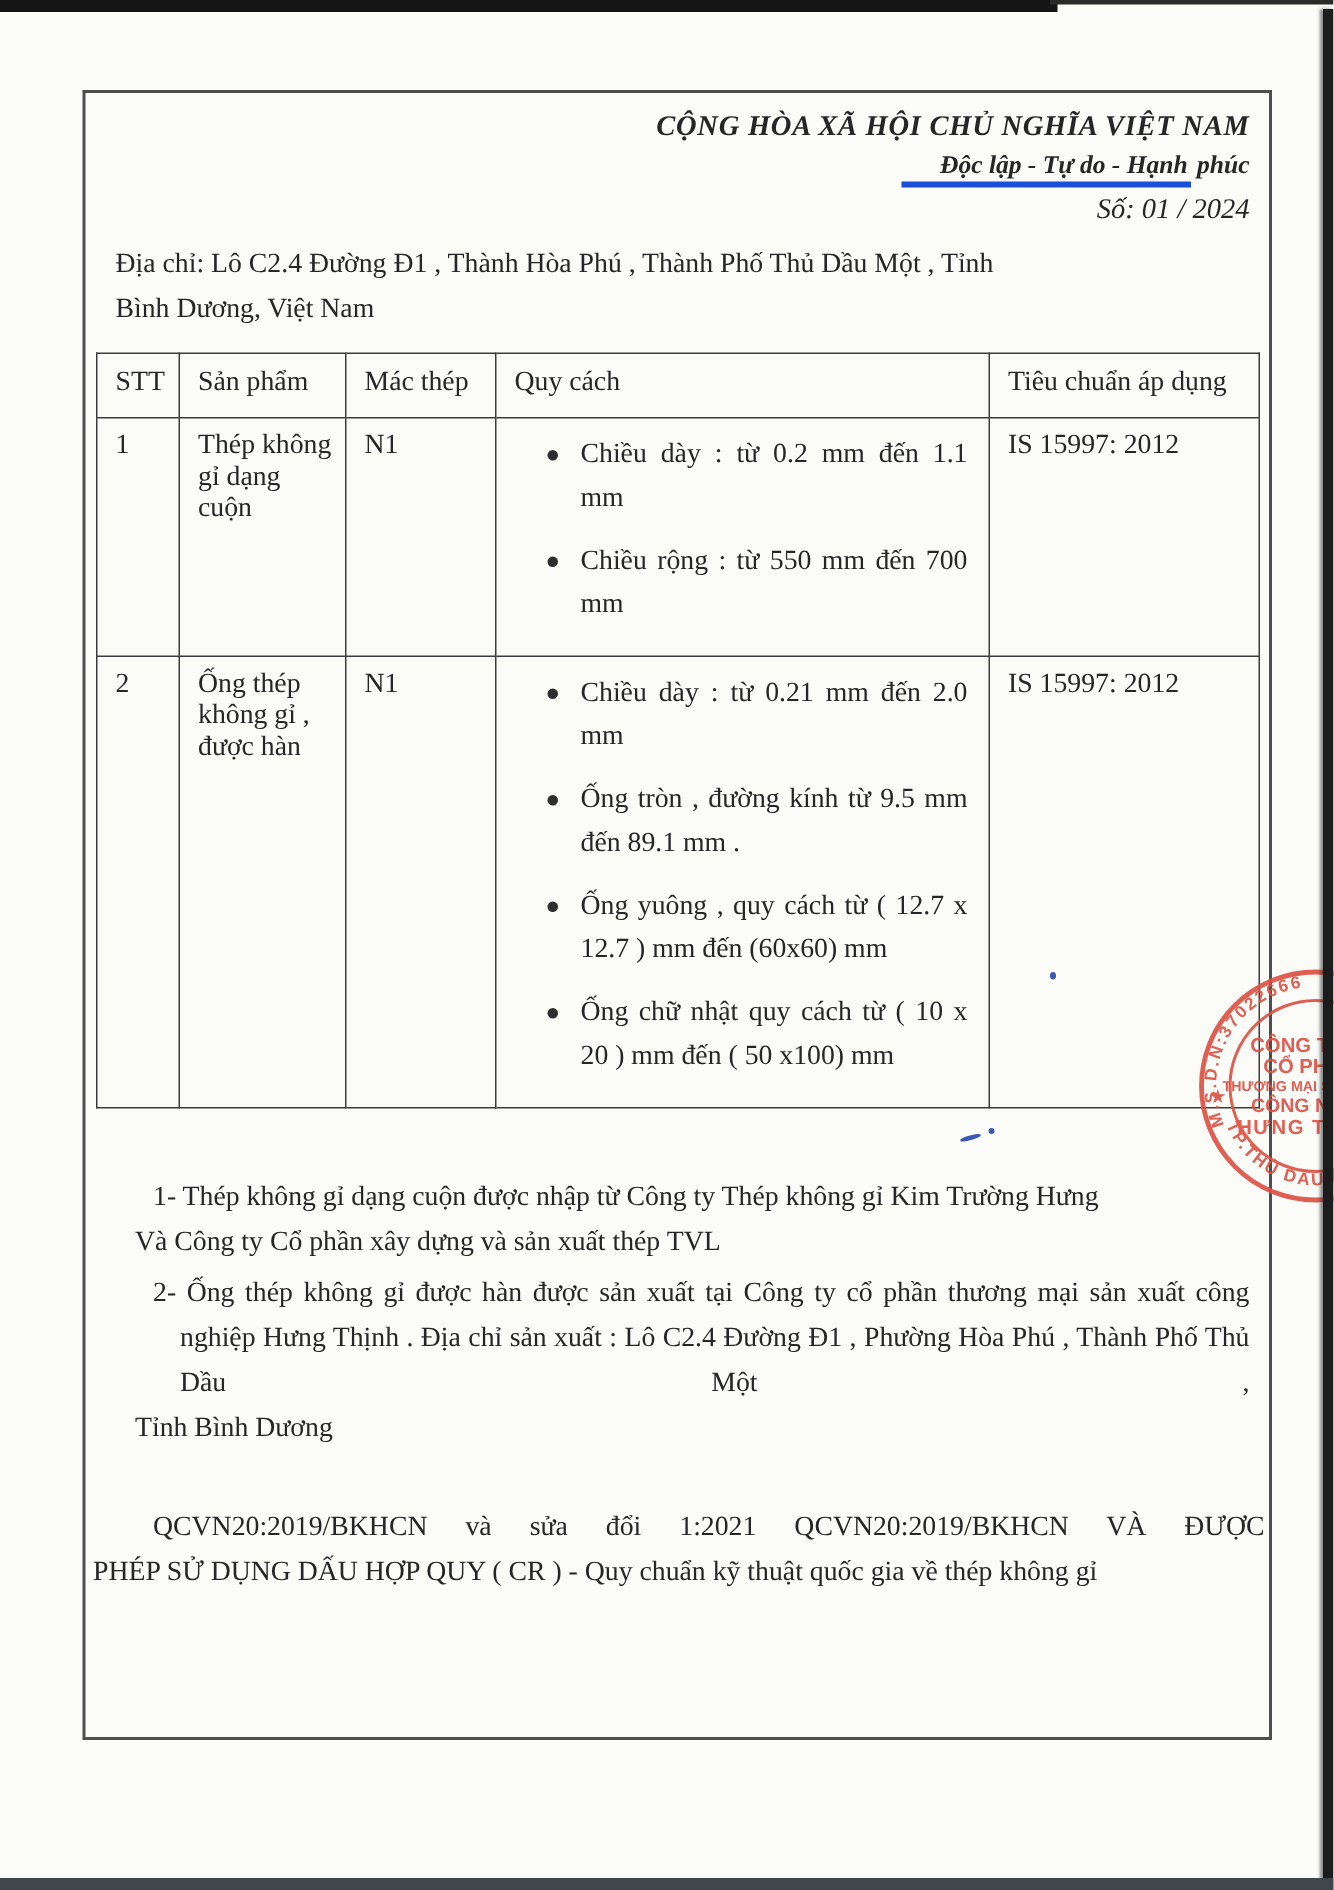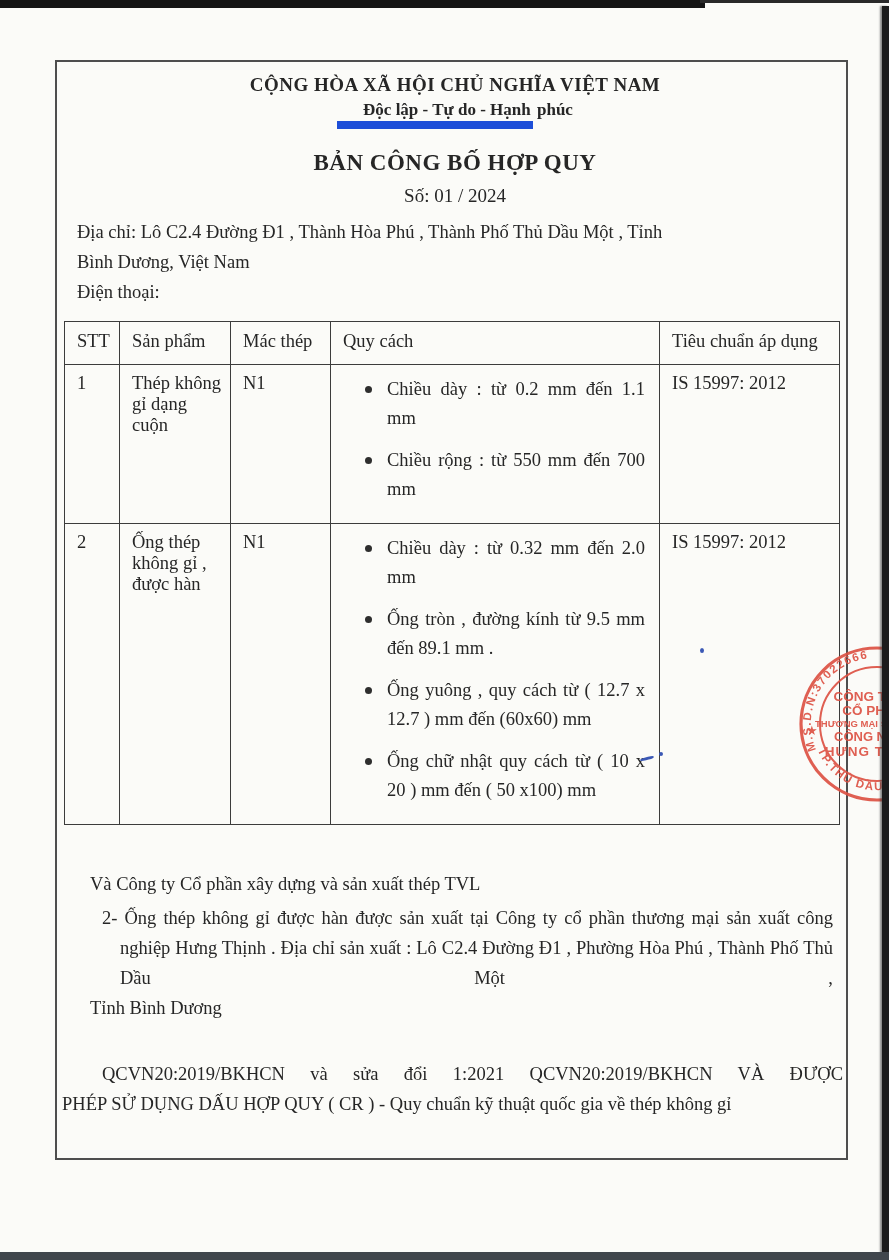--- a/index.html
+++ b/index.html
@@ -17,24 +17,24 @@
   .scan-top-thin{left:700px;top:0;width:189px;height:3px;background:#2a2a2a;}
   .scan-right{right:0;top:6px;width:7px;height:1254px;background:#1c1c1c;box-shadow:-2px 0 2px rgba(60,60,60,.6);}
   .scan-bottom{left:0;top:1252px;width:889px;height:8px;background:#40464c;}
   
   .frame{
     position:absolute;left:55px;top:60px;width:793px;height:1100px;
     border:2px solid #4e4e4e;box-sizing:border-box;
     padding:10px 13px 0 20px;
     background:transparent;
   }
-  .center{text-align:center;}
+  .center{text-align:right;font-style:italic;}
   .nat-line1{font-weight:bold;font-size:19px;letter-spacing:.5px;margin:2px 0 0 0;}
   .nat-line2{font-weight:bold;font-size:17px;margin:4px 0 0 0;}
-  .nat-line2 .u{border-bottom:8px solid #1d4ed8;padding:0 2px 2px 26px;}
+  .nat-line2 .u{border-bottom:4px solid #1d4ed8;padding:0 2px 2px 26px;}
   .doc-title{font-weight:bold;font-size:23px;letter-spacing:.5px;margin:30px 0 0 0;}
   .doc-number{font-size:19px;margin:9px 0 0 0;}
   p{margin:0;}
   .body-text{font-size:18.5px;line-height:30px;}
   .org-block{margin-top:10px;}
   .phone-line{margin-top:0;}
   .product-block{margin-top:4px;margin-left:10px;}
   .bold{font-weight:bold;}
   
   table.spec{
@@ -84,27 +84,25 @@
 <div class="scan-bar scan-top"></div>
 <div class="scan-bar scan-top-thin"></div>
 <div class="scan-bar scan-right"></div>
 <div class="scan-bar scan-bottom"></div>
 
 <div class="frame">
 
   <div class="center nat-line1">CỘNG HÒA XÃ HỘI CHỦ NGHĨA VIỆT NAM</div>
   <div class="center nat-line2"><span class="u">Độc lập - Tự do - Hạnh</span> <span>phúc</span></div>
 
-  <div class="center doc-title">BẢN CÔNG BỐ HỢP QUY</div>
   <div class="center doc-number">Số: 01 / 2024</div>
 
   <div class="body-text org-block">
     <p>Địa chỉ: Lô C2.4 Đường Đ1 , Thành Hòa Phú , Thành Phố Thủ Dầu Một , Tỉnh</p>
     <p>Bình Dương, Việt Nam</p>
-    <p class="phone-line">Điện thoại:</p>
   </div>
 
 
   <table class="spec">
     <colgroup>
         <col class="c-stt">
         <col class="c-sp">
         <col class="c-mt">
         <col class="c-qc">
         <col class="c-tc">
@@ -128,32 +126,33 @@
         </ul>
       </td>
       <td>IS 15997: 2012</td>
     </tr>
     <tr class="r2">
       <td class="cen">2</td>
       <td class="just">Ống thép không gỉ , được hàn</td>
       <td class="cen">N1</td>
       <td>
         <ul class="qc">
-          <li>Chiều dày : từ 0.32 mm đến 2.0 mm</li>
+          <li>Chiều dày : từ 0.21 mm đến 2.0 mm</li>
           <li>Ống tròn , đường kính từ 9.5 mm đến 89.1 mm .</li>
           <li>Ống yuông , quy cách từ ( 12.7 x 12.7 ) mm đến (60x60) mm</li>
           <li>Ống chữ nhật quy cách từ ( 10 x 20 ) mm đến ( 50 x100) mm</li>
         </ul>
       </td>
       <td>IS 15997: 2012</td>
     </tr>
   </tbody>
     </table>
 
   <div class="notes">
+    <p class="n-ind25">1-  Thép không gỉ dạng cuộn được nhập từ Công ty Thép không gỉ Kim Trường Hưng</p>
     <p class="n-ind13">Và Công ty Cổ phần xây dựng và sản xuất thép TVL</p>
     <p class="item2 stretch">2-  Ống thép không gỉ được hàn được sản xuất tại Công ty cổ phần thương mại sản xuất công nghiệp Hưng Thịnh . Địa chỉ sản xuất : Lô C2.4 Đường Đ1 , Phường Hòa Phú , Thành Phố Thủ Dầu Một ,</p>
     <p class="n-ind13">Tỉnh Bình Dương</p>
     <div class="final-para">
       <p class="stretch final-line1">QCVN20:2019/BKHCN và sửa đổi 1:2021 QCVN20:2019/BKHCN VÀ ĐƯỢC</p>
       <p>PHÉP SỬ DỤNG DẤU HỢP QUY ( CR ) -  Quy chuẩn kỹ thuật quốc gia về thép không gỉ</p>
     </div>
   </div>
 </div>
 

